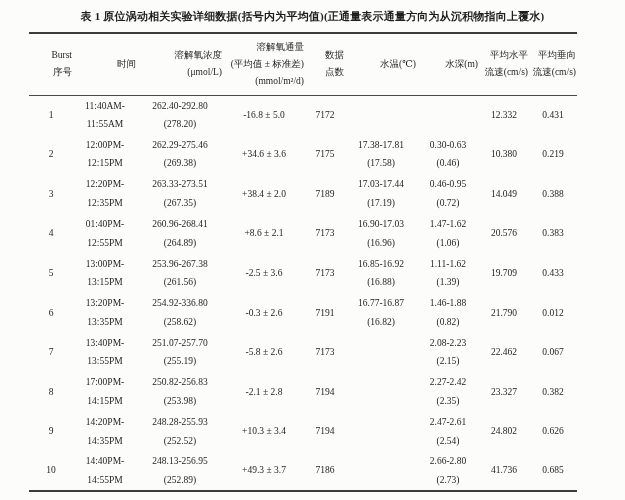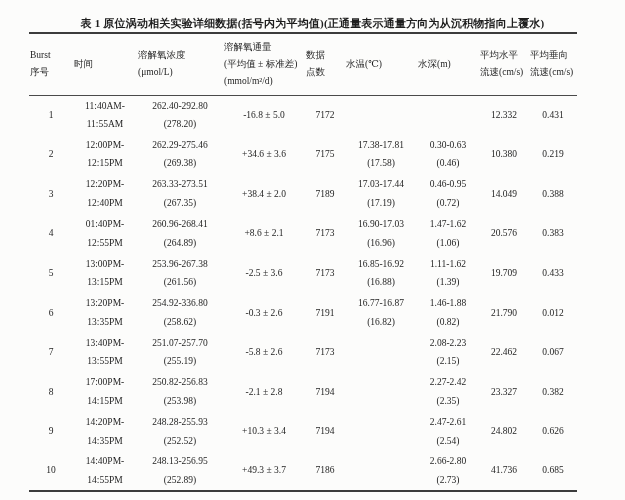--- a/index.html
+++ b/index.html
@@ -8,21 +8,21 @@
     width: 625px;
     height: 500px;
     background: #fcfcfb;
     font-family: "Liberation Serif", "DejaVu Serif", serif;
     color: #1e1e1e;
     overflow: hidden;
     box-sizing: border-box;
   }
   .caption {
     position: absolute;
-    top: 16px;
+    top: 9px;
     left: 0;
     width: 100%;
     text-align: center;
     font-weight: bold;
     font-size: 11px;
     letter-spacing: 0.2px;
     white-space: nowrap;
   }
   table.data-table {
     position: absolute;
@@ -31,21 +31,21 @@
     width: 548px;
     border-collapse: collapse;
     table-layout: fixed;
     border-top: 2px solid #3c3c3c;
     border-bottom: 2px solid #3c3c3c;
   }
   thead tr { border-bottom: 1.2px solid #4a4a4a; height: 62px; }
   th {
     font-weight: normal;
     font-size: 9.5px;
-    text-align: left;
+    text-align: right;
     vertical-align: middle;
     padding: 0 1px;
     line-height: 1.8;
     overflow: hidden;
   }
   tbody tr { height: 39.6px; }
   td {
     font-size: 9.5px;
     text-align: center;
     vertical-align: middle;
@@ -155,21 +155,21 @@
             <span class="line">0.30-0.63</span>
             <span class="line">(0.46)</span>
           </td>
           <td>10.380</td>
           <td>0.219</td>
         </tr>
         <tr>
           <td>3</td>
           <td>
             <span class="line">12:20PM-</span>
-            <span class="line">12:40PM</span>
+            <span class="line">12:35PM</span>
           </td>
           <td>
             <span class="line">263.33-273.51</span>
             <span class="line">(267.35)</span>
           </td>
           <td>+38.4 ± 2.0</td>
           <td>7189</td>
           <td>
             <span class="line">17.03-17.44</span>
             <span class="line">(17.19)</span>

